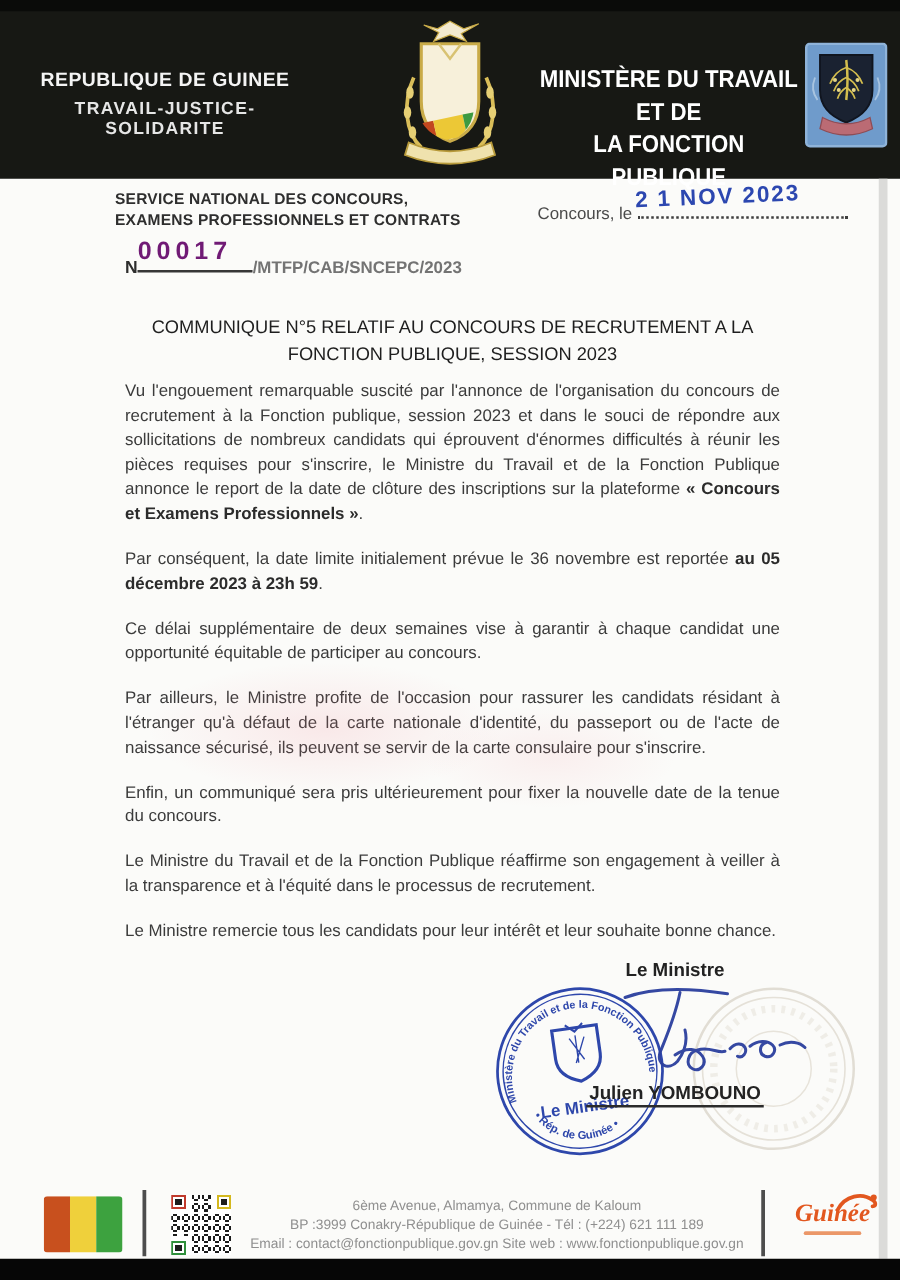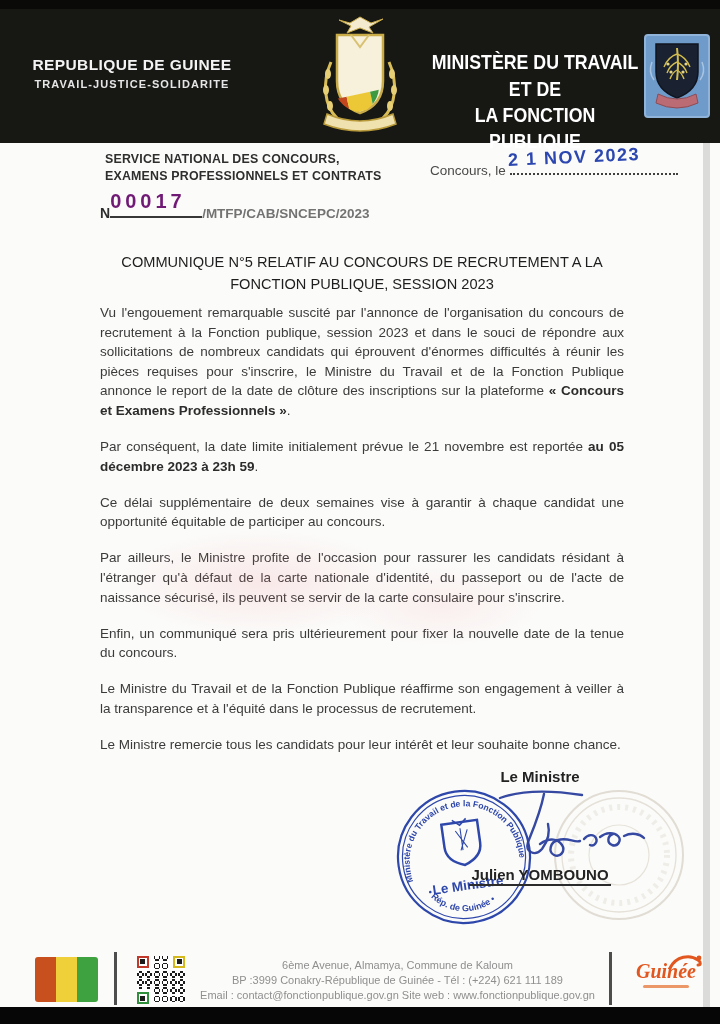--- a/index.html
+++ b/index.html
@@ -5,28 +5,28 @@
   html,body{margin:0;padding:0;background:#2a2a2a;}
   .page{position:relative;width:720px;height:1024px;background:#fbfbf9;overflow:hidden;
         font-family:"Liberation Sans",sans-serif;margin:0 auto;}
   svg text{font-family:"Liberation Sans",sans-serif;}
 
   
   .header-band{position:absolute;left:0;top:0;width:720px;height:143px;background:#171814;}
   .header-band::before{content:"";position:absolute;left:0;top:0;width:100%;height:9px;background:#0a0b09;}
   .republic{position:absolute;left:28px;top:56px;width:208px;text-align:center;color:#f4f4f4;}
   .republic .r1{font-size:15.5px;font-weight:bold;letter-spacing:.4px;}
-  .republic .r2{font-size:11px;font-weight:bold;letter-spacing:1.1px;margin-top:4px;color:#e6e6e6;}
+  .republic .r2{font-size:14px;font-weight:bold;letter-spacing:1.1px;margin-top:4px;color:#e6e6e6;}
   .coa{position:absolute;left:316px;top:12px;}
   .ministry{position:absolute;left:424px;top:52px;width:222px;text-align:center;color:#ffffff;
             font-weight:bold;font-size:18.5px;line-height:25px;transform:scale(.96,1.05);}
   .emblem{position:absolute;left:644px;top:34px;}
 
   
-  .service{position:absolute;left:105px;top:151px;font-size:12.4px;font-weight:bold;color:#2e2e2e;
+  .service{position:absolute;left:92px;top:151px;font-size:12.4px;font-weight:bold;color:#2e2e2e;
            line-height:17px;letter-spacing:.2px;}
   .dateline{position:absolute;left:430px;top:158px;font-size:13.5px;color:#4a4a4a;white-space:nowrap;}
   .date-slot{display:inline-block;position:relative;width:168px;height:15px;
              border-bottom:2.2px dotted #3f3f3f;vertical-align:baseline;}
   .date-stamp{position:absolute;left:-2px;top:-11px;font-size:18px;font-weight:bold;color:#2c47b0;
               letter-spacing:1.5px;transform:rotate(-2.5deg);white-space:nowrap;}
   .ref-line{position:absolute;left:100px;top:198px;white-space:nowrap;}
   .ref-n{font-size:14px;font-weight:bold;color:#2d2d2d;}
   .ref-slot{display:inline-block;position:relative;width:92px;height:18px;border-bottom:2px solid #373737;}
   .ref-digits{position:absolute;left:0;top:-8px;font-size:20px;font-weight:bold;color:#701a75;
@@ -142,21 +142,21 @@
     <span class="ref-n">N</span><span class="ref-slot"><span class="ref-digits">00017</span></span><span class="ref-suffix">/MTFP/CAB/SNCEPC/2023</span>
   </div>
 
   <div class="title">
     <div>COMMUNIQUE N°5 RELATIF AU CONCOURS DE RECRUTEMENT A LA</div>
     <div>FONCTION PUBLIQUE, SESSION 2023</div>
   </div>
 
   <div class="paras">
       <p><span>Vu l'engouement remarquable suscité par l'annonce de l'organisation du concours de recrutement à la Fonction publique, session 2023 et dans le souci de répondre aux sollicitations de nombreux candidats qui éprouvent d'énormes difficultés à réunir les pièces requises pour s'inscrire, le Ministre du Travail et de la Fonction Publique annonce le report de la date de clôture des inscriptions sur la plateforme </span><span class="b">« Concours et Examens Professionnels »</span><span>.</span></p>
-      <p><span>Par conséquent, la date limite initialement prévue le 21 novembre est reportée </span><span class="b">au 05 décembre 2023 à 23h 59</span><span>.</span></p>
+      <p><span>Par conséquent, la date limite initialement prévue le 36 novembre est reportée </span><span class="b">au 05 décembre 2023 à 23h 59</span><span>.</span></p>
       <p><span>Ce délai supplémentaire de deux semaines vise à garantir à chaque candidat une opportunité équitable de participer au concours.</span></p>
       <p><span>Par ailleurs, le Ministre profite de l'occasion pour rassurer les candidats résidant à l'étranger qu'à défaut de la carte nationale d'identité, du passeport ou de l'acte de naissance sécurisé, ils peuvent se servir de la carte consulaire pour s'inscrire.</span></p>
       <p><span>Enfin, un communiqué sera pris ultérieurement pour fixer la nouvelle date de la tenue du concours.</span></p>
       <p><span>Le Ministre du Travail et de la Fonction Publique réaffirme son engagement à veiller à la transparence et à l'équité dans le processus de recrutement.</span></p>
       <p><span>Le Ministre remercie tous les candidats pour leur intérêt et leur souhaite bonne chance.</span></p>
     </div>
 
   <div class="watermark"></div>
   <div class="watermark2"></div>
 

